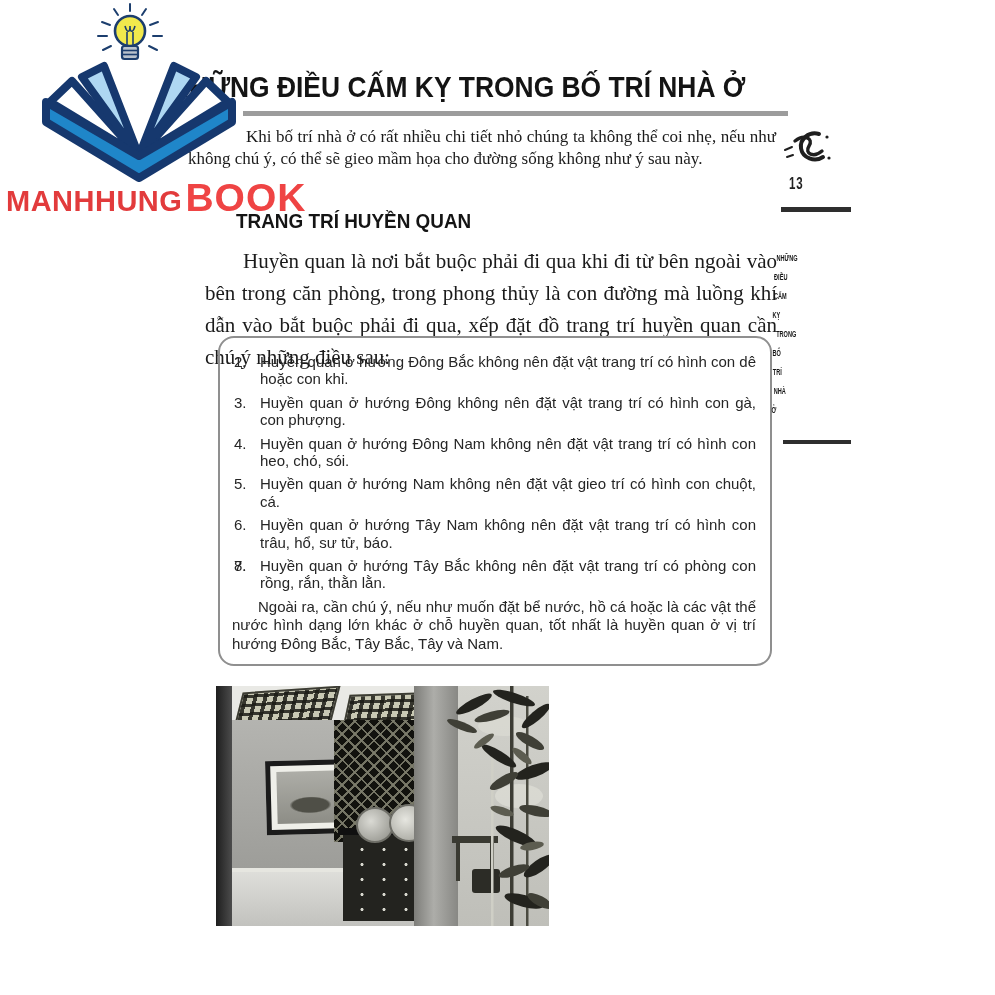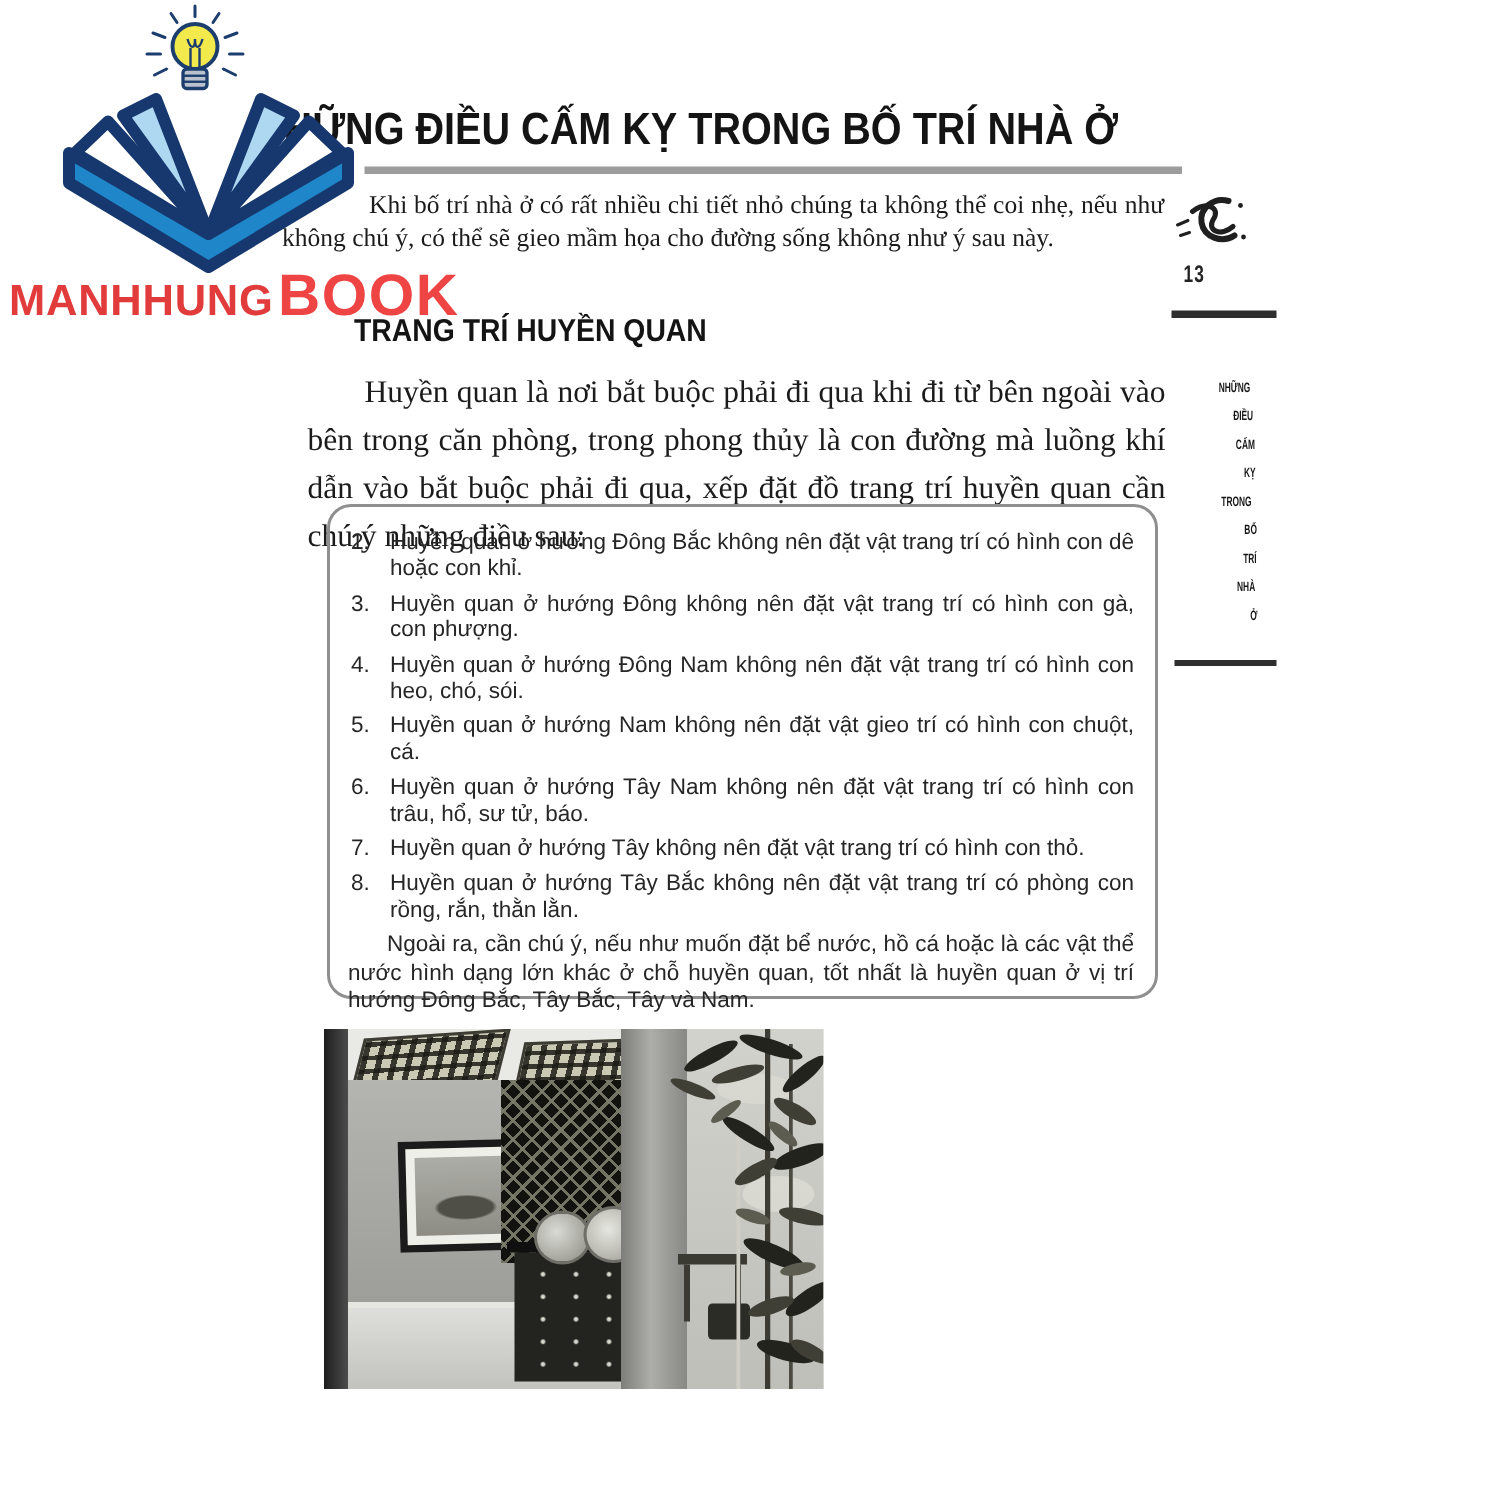--- a/index.html
+++ b/index.html
@@ -28,21 +28,21 @@
   .rules{list-style:none;margin:0;padding:0;font-size:15px;color:#262626;}
   .rules li{position:relative;padding-left:28px;margin-bottom:6px;line-height:1.16;text-align:justify;}
   .rules .num{position:absolute;left:2px;top:0;}
   .box-note{font-size:15px;line-height:1.24;text-align:justify;text-indent:26px;margin:3px 0 12px 0;color:#262626;}
 
   
   .ornament{position:absolute;left:779px;top:128px;width:56px;height:42px;}
   .page-num{position:absolute;left:789px;top:175px;font-size:16px;font-weight:700;color:#232323;
     transform:scaleX(.72);transform-origin:left top;letter-spacing:1px;}
   .margin-rule-top{position:absolute;left:781px;top:207px;width:70px;height:5px;background:#2e2e2e;}
-  .vertical-title{position:absolute;left:770px;top:249px;width:70px;display:flex;flex-direction:column;align-items:flex-end;}
+  .vertical-title{position:absolute;left:770px;top:249px;width:70px;display:flex;flex-direction:column;align-items:flex-start;}
   .vertical-title span{display:block;font-size:9px;font-weight:700;color:#161616;line-height:19px;
     transform:scaleX(.62);transform-origin:center;white-space:nowrap;}
   .margin-rule-bottom{position:absolute;left:783px;top:440px;width:68px;height:4px;background:#2e2e2e;}
 
   
   .photo{position:absolute;left:216px;top:686px;width:333px;height:240px;overflow:hidden;background:#cfcfcb;}
   .ph-ceiling{position:absolute;left:0;top:0;width:333px;height:62px;background:linear-gradient(#ececе8,#d6d6d2);background-color:#e9e9e5;}
   .ph-lat{position:absolute;background-color:#c9c9b4;border:2px solid #3c3c34;
     background-image:repeating-linear-gradient(90deg,rgba(28,28,22,.85) 0 4px,transparent 4px 10px),
                      repeating-linear-gradient(0deg,rgba(28,28,22,.85) 0 3px,transparent 3px 9px);}
@@ -85,21 +85,21 @@
   <p class="para section-intro">Huyền quan là nơi bắt buộc phải đi qua khi đi từ bên ngoài vào bên trong căn phòng, trong phong thủy là con đường mà luồng khí dẫn vào bắt buộc phải đi qua, xếp đặt đồ trang trí huyền quan cần chú ý những điều sau:</p>
 
   <div class="rules-box">
     <ol class="rules">
       <li><span class="num">1.</span></li>
       <li><span class="num">2.</span><span>Huyền quan ở hướng Đông Bắc không nên đặt vật trang trí có hình con dê hoặc con khỉ.</span></li>
       <li><span class="num">3.</span><span>Huyền quan ở hướng Đông không nên đặt vật trang trí có hình con gà, con phượng.</span></li>
       <li><span class="num">4.</span><span>Huyền quan ở hướng Đông Nam không nên đặt vật trang trí có hình con heo, chó, sói.</span></li>
       <li><span class="num">5.</span><span>Huyền quan ở hướng Nam không nên đặt vật gieo trí có hình con chuột, cá.</span></li>
       <li><span class="num">6.</span><span>Huyền quan ở hướng Tây Nam không nên đặt vật trang trí có hình con trâu, hổ, sư tử, báo.</span></li>
-      <li><span class="num">7.</span><span>Huyền quan ở hướng Tây không nên đặt vật trang trí có hình con thỏ.</span></li>
+      <li><span class="num">7.</span></li>
       <li><span class="num">8.</span><span>Huyền quan ở hướng Tây Bắc không nên đặt vật trang trí có phòng con rồng, rắn, thằn lằn.</span></li>
     </ol>
     <p class="box-note">Ngoài ra, cần chú ý, nếu như muốn đặt bể nước, hồ cá hoặc là các vật thể nước hình dạng lớn khác ở chỗ huyền quan, tốt nhất là huyền quan ở vị trí hướng Đông Bắc, Tây Bắc, Tây và Nam.</p>
   </div>
 
   <svg class="ornament" viewBox="0 0 56 42">
     <path d="M40,6 a14,13 0 1,0 4,23" fill="none" stroke="#1f1f1f" stroke-width="4" stroke-linecap="round"></path>
     <path d="M16,13 c9,-7 19,-3 14,5 c-5,8 5,12 13,5" fill="none" stroke="#1f1f1f" stroke-width="3.4" stroke-linecap="round"></path>
     <path d="M6,22 l7,-3 M8,29 l6,-2" stroke="#1f1f1f" stroke-width="2" stroke-linecap="round"></path>
     <circle cx="48" cy="9" r="1.6" fill="#1f1f1f"></circle>

